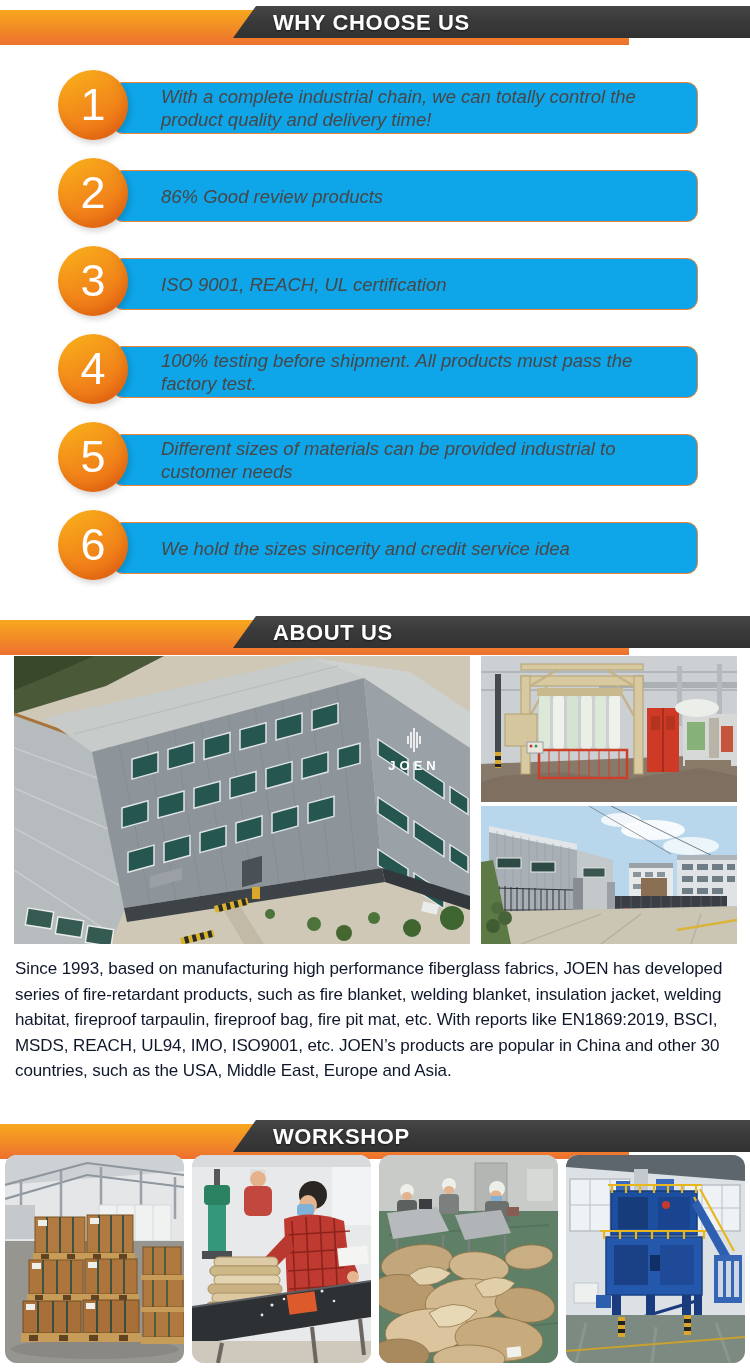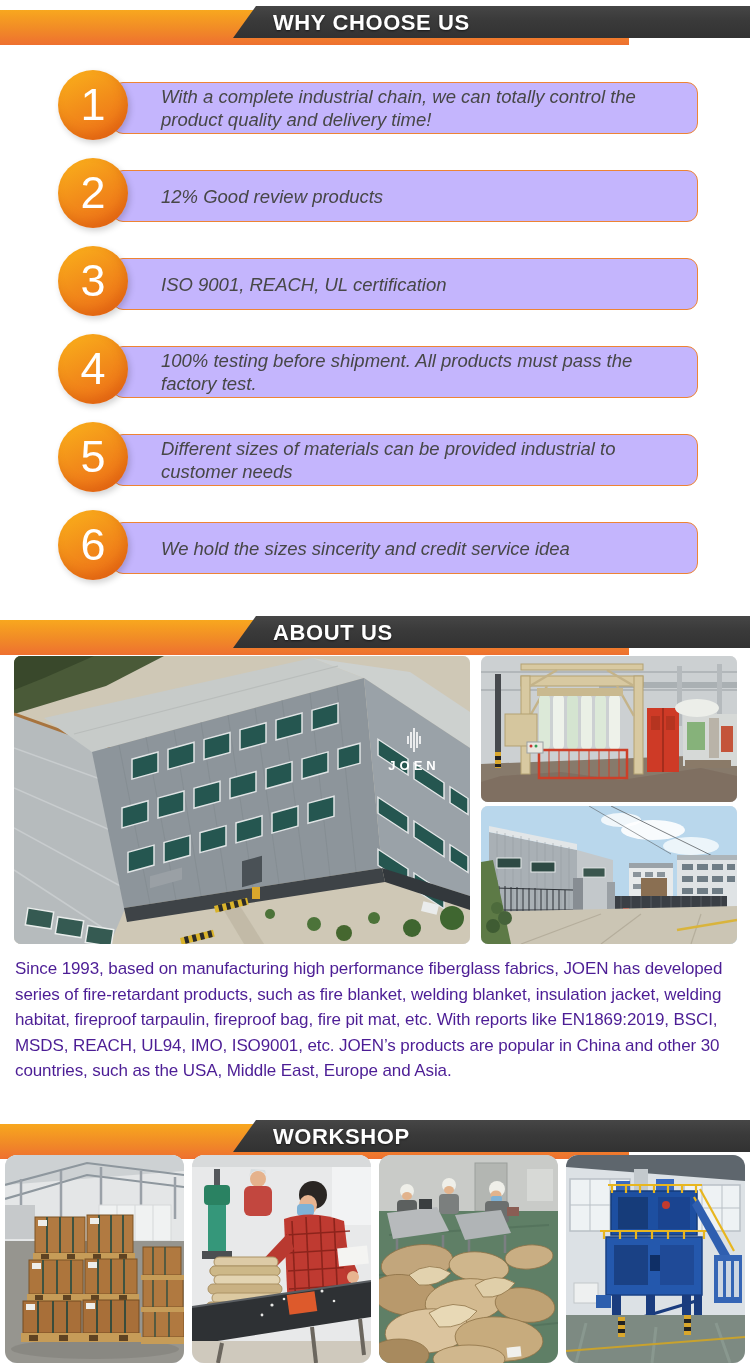--- a/index.html
+++ b/index.html
@@ -13,62 +13,62 @@
   .banner .bar { position:absolute; left:0; top:0; width:750px; height:32px;
     background:linear-gradient(180deg,#464646 0%,#3a3a3a 45%,#323232 100%);
     clip-path:polygon(256px 0, 750px 0, 750px 32px, 233px 32px); }
   .banner .title { position:absolute; left:273px; top:0; height:32px; line-height:33px;
     color:#ffffff; font-size:22px; font-weight:bold; letter-spacing:.6px;
     text-shadow:0 1px 2px rgba(0,0,0,.55); white-space:nowrap; }
 
   
   .item-row { position:absolute; left:0; width:750px; height:72px; }
   .item-box { position:absolute; left:112px; top:12px; width:586px; height:52px;
-    box-sizing:border-box; background:#c4b5fd; border:1.5px solid #ee8434; border-radius:11px;
+    box-sizing:border-box; background:#0ea5e9; border:1.5px solid #ee8434; border-radius:11px;
     display:flex; align-items:center; padding:2px 24px 2px 48px; }
   .item-text { font-style:italic; font-size:18.5px; line-height:23px; color:#474747; max-width:518px; }
   .item-num { position:absolute; left:58px; top:0; width:70px; height:70px; border-radius:50%;
     background:linear-gradient(155deg,#f9ac1b 8%,#f28c1a 50%,#ee7118 88%);
     box-shadow:2px 3px 6px rgba(0,0,0,.18), inset -4px -6px 10px rgba(190,70,0,.28);
     color:#fff; font-size:45px; font-weight:400;
     display:flex; align-items:center; justify-content:center; }
   .r1{top:70px}.r2{top:158px}.r3{top:246px}.r4{top:334px}.r5{top:422px}.r6{top:510px}
 
   
-  .photo { position:absolute; overflow:hidden; background:#d8d8d8; border-radius:7px; }
+  .photo { position:absolute; overflow:hidden; background:#d8d8d8; border-radius:0; }
   .photo svg { display:block; width:100%; height:100%; }
   .photo-aerial  { left:14px;  top:656px; width:456px; height:288px; }
   .photo-machine { left:481px; top:656px; width:256px; height:146px; }
   .photo-gate    { left:481px; top:806px; width:256px; height:138px; }
   .ws { top:1155px; width:179px; height:208px; border-radius:12px; }
   .ws1{left:5px}.ws2{left:192px}.ws3{left:379px}.ws4{left:566px}
 
   .about-paragraph { position:absolute; left:15px; top:956px; width:723px;
-    font-size:17px; line-height:25.5px; color:#4c1d95; letter-spacing:-0.1px; }
+    font-size:17px; line-height:25.5px; color:#0f172a; letter-spacing:-0.1px; }
 </style>
 </head>
 <body>
 
 <div class="page">
 
   <div class="banner" style="top:6px">
     <div class="ribbon"></div>
     <div class="bar"></div>
     <div class="title">WHY CHOOSE US</div>
   </div>
 
   <div class="item-row r1">
     <div class="item-box">
       <div class="item-text">With a complete industrial chain, we can totally control the product quality and delivery time!</div>
     </div>
     <div class="item-num">1</div>
   </div>
   <div class="item-row r2">
     <div class="item-box">
-      <div class="item-text">12% Good review products</div>
+      <div class="item-text">86% Good review products</div>
     </div>
     <div class="item-num">2</div>
   </div>
   <div class="item-row r3">
     <div class="item-box">
       <div class="item-text">ISO 9001, REACH, UL certification</div>
     </div>
     <div class="item-num">3</div>
   </div>
   <div class="item-row r4">

